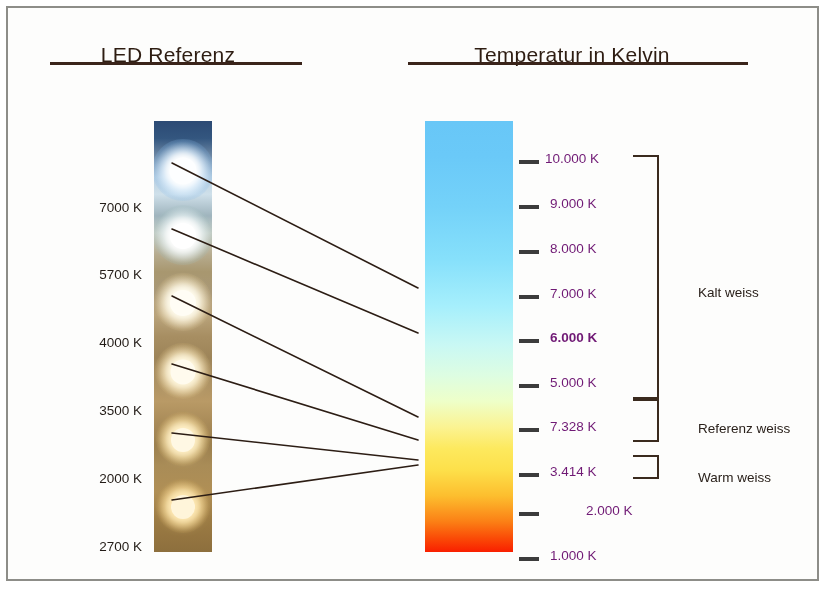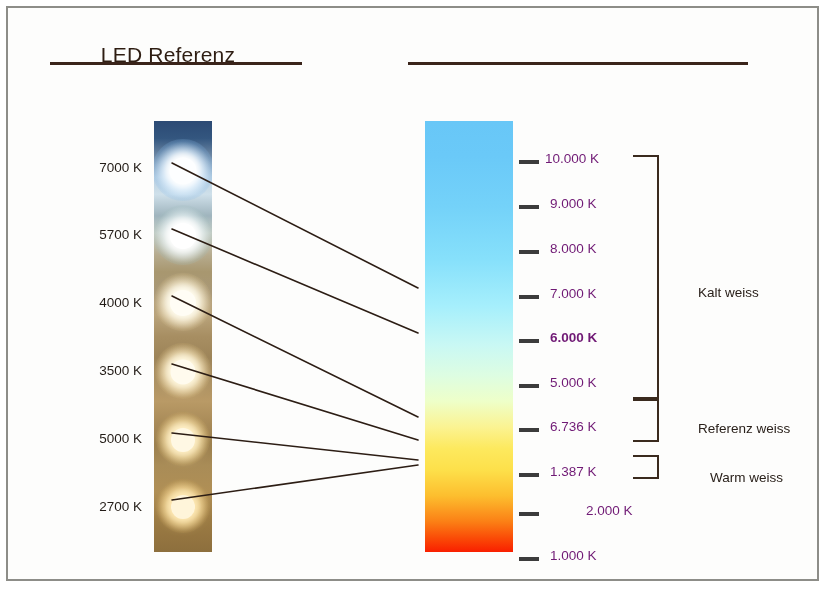--- a/index.html
+++ b/index.html
@@ -36,20 +36,21 @@
     border-radius:50%;pointer-events:none;
   }
   .bulb-core{
     position:absolute;left:50%;top:50%;transform:translate(-50%,-50%);
     border-radius:50%;
   }
 
   .kelvin-label{
     position:absolute;color:#231c17;font-size:13.5px;white-space:nowrap;
     text-align:right;
+    margin-top:40px;
   }
 
   #grad-bar{
     position:absolute;left:417px;top:113px;width:88px;height:431px;
     background:linear-gradient(to bottom,
       #68c7f7 0%,
       #6ac9f8 8%,
       #74d2f9 20%,
       #86e0fb 32%,
       #a6effc 43%,
@@ -73,20 +74,21 @@
   .cat-label{position:absolute;color:#2a211b;font-size:13.5px;white-space:nowrap;}
 </style>
 </head>
 <body>
 
 <div id="frame">
 
   <div class="title" style="left:40px;top:35px;width:240px;">LED Referenz</div>
   <div class="title-rule" style="left:42px;top:54px;width:252px;"></div>
 
+  <div class="title" style="left:394px;top:35px;width:340px;">Temperatur in Kelvin</div>
   <div class="title-rule" style="left:400px;top:54px;width:340px;"></div>
 
   <div id="led-strip">
 
     <div class="bulb" style="top:49px;width:62px;height:62px;
          background:radial-gradient(circle,rgba(255,255,255,1) 0%,rgba(250,253,255,.96) 24%,rgba(200,230,255,.62) 44%,rgba(130,185,235,.26) 65%,rgba(90,150,210,0) 82%);"></div>
     <div class="bulb-core" style="margin-top:-166px;width:27px;height:27px;background:#fdfeff;box-shadow:0 0 12px 6px rgba(255,255,255,.95);"></div>
 
     <div class="bulb" style="top:114px;width:60px;height:60px;
          background:radial-gradient(circle,rgba(255,255,255,1) 0%,rgba(252,253,253,.95) 25%,rgba(214,232,234,.58) 46%,rgba(160,190,190,.22) 67%,rgba(130,160,160,0) 83%);"></div>
@@ -106,21 +108,21 @@
 
     <div class="bulb" style="top:385px;width:54px;height:54px;
          background:radial-gradient(circle,rgba(255,248,224,1) 0%,rgba(255,234,182,.95) 26%,rgba(240,203,126,.55) 48%,rgba(192,154,82,.2) 68%,rgba(155,122,64,0) 84%);"></div>
     <div class="bulb-core" style="margin-top:170px;width:24px;height:24px;background:#fff5da;box-shadow:0 0 11px 6px rgba(255,234,182,.9);"></div>
   </div>
 
   <div class="kelvin-label" style="left:50px;top:152px;width:84px;">7000 K</div>
   <div class="kelvin-label" style="left:50px;top:219px;width:84px;">5700 K</div>
   <div class="kelvin-label" style="left:50px;top:287px;width:84px;">4000 K</div>
   <div class="kelvin-label" style="left:50px;top:355px;width:84px;">3500 K</div>
-  <div class="kelvin-label" style="left:50px;top:423px;width:84px;">5000 K</div>
+  <div class="kelvin-label" style="left:50px;top:423px;width:84px;">2000 K</div>
   <div class="kelvin-label" style="left:50px;top:491px;width:84px;">2700 K</div>
 
   <div id="grad-bar"></div>
 
   <div class="tick" style="left:511px;top:152px;"></div>
   <div class="tick" style="left:511px;top:197px;"></div>
   <div class="tick" style="left:511px;top:242px;"></div>
   <div class="tick" style="left:511px;top:287px;"></div>
   <div class="tick" style="left:511px;top:331px;"></div>
   <div class="tick" style="left:511px;top:376px;"></div>
@@ -128,28 +130,28 @@
   <div class="tick" style="left:511px;top:465px;"></div>
   <div class="tick" style="left:511px;top:504px;"></div>
   <div class="tick" style="left:511px;top:549px;"></div>
 
   <div class="scale-label" style="left:537px;top:143px;">10.000 K</div>
   <div class="scale-label" style="left:542px;top:188px;">9.000 K</div>
   <div class="scale-label" style="left:542px;top:233px;">8.000 K</div>
   <div class="scale-label" style="left:542px;top:278px;">7.000 K</div>
   <div class="scale-label" style="left:542px;top:322px;font-weight:bold;">6.000 K</div>
   <div class="scale-label" style="left:542px;top:367px;">5.000 K</div>
-  <div class="scale-label" style="left:542px;top:411px;">6.736 K</div>
-  <div class="scale-label" style="left:542px;top:456px;">1.387 K</div>
+  <div class="scale-label" style="left:542px;top:411px;">7.328 K</div>
+  <div class="scale-label" style="left:542px;top:456px;">3.414 K</div>
   <div class="scale-label" style="left:542px;top:495px;margin-left:36px;">2.000 K</div>
   <div class="scale-label" style="left:542px;top:540px;text-align:center;">1.000 K</div>
 
   <div class="cat-label" style="left:690px;top:277px;">Kalt weiss</div>
   <div class="cat-label" style="left:690px;top:413px;">Referenz weiss</div>
-  <div class="cat-label" style="left:690px;top:462px;margin-left:12px;">Warm weiss</div>
+  <div class="cat-label" style="left:690px;top:462px;">Warm weiss</div>
 
 </div>
 
 <svg class="connector" viewBox="0 0 827 589">
   <g stroke="#2c1d14" stroke-width="1.6" fill="none" stroke-linecap="round">
     <line x1="172" y1="163" x2="418" y2="288"></line>
     <line x1="172" y1="229" x2="418" y2="333"></line>
     <line x1="172" y1="296" x2="418" y2="417"></line>
     <line x1="172" y1="364" x2="418" y2="440"></line>
     <line x1="172" y1="433" x2="418" y2="460"></line>

